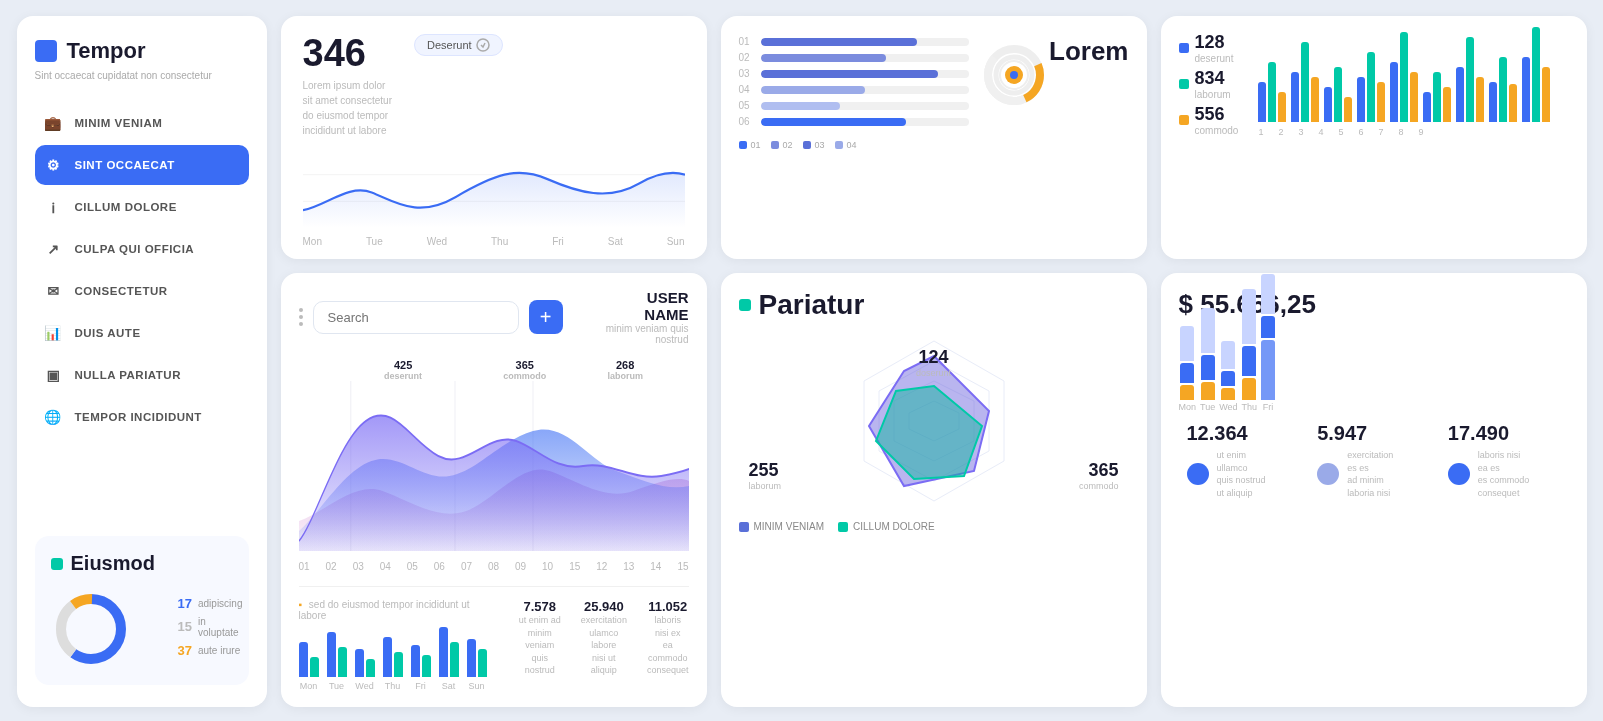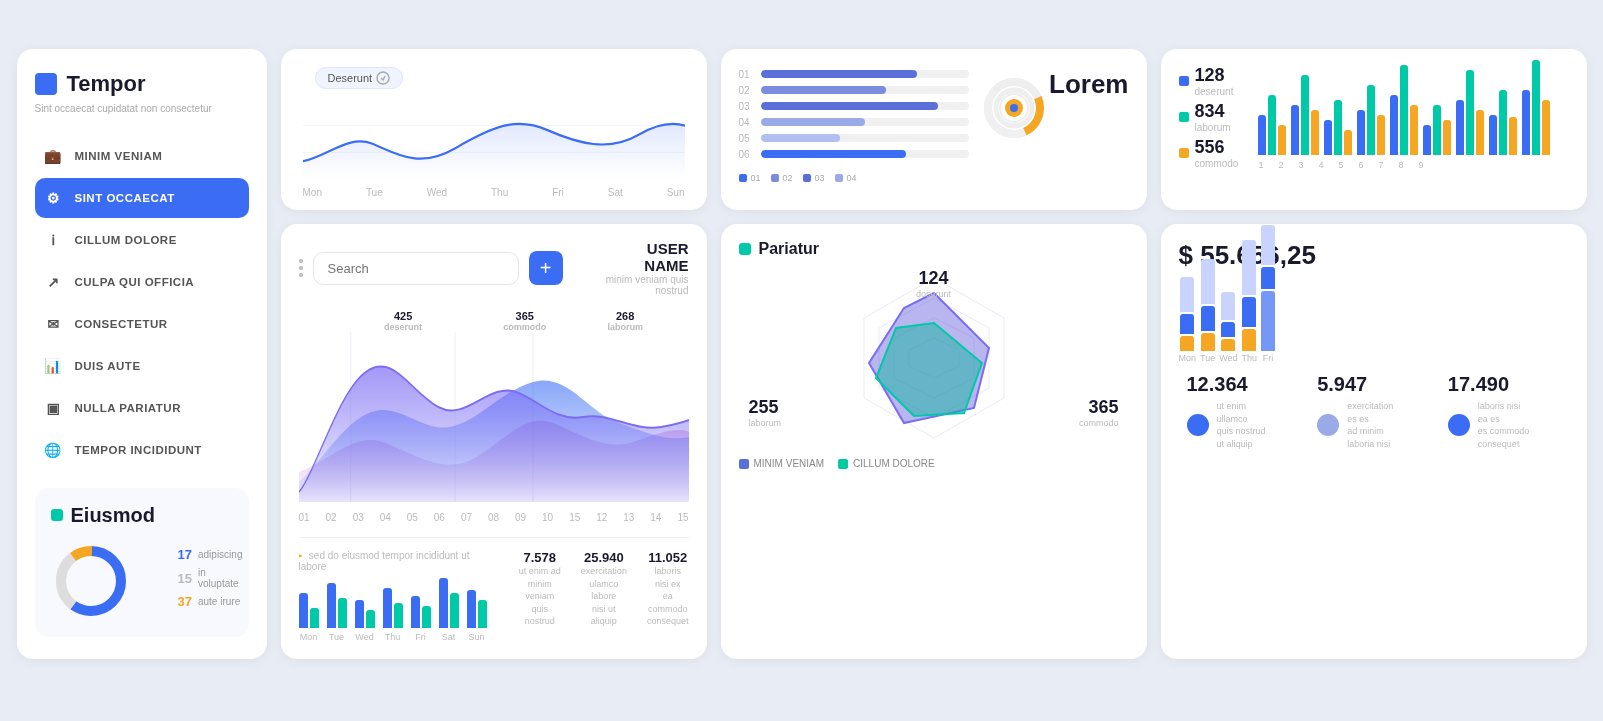--- a/index.html
+++ b/index.html
@@ -314,21 +314,21 @@
     .bar-day-label { font-size: 9px; color: #bbb; }
     .main-stat-item { text-align: center; }
 
     
     .card-pariatur {
       grid-column: 3;
       grid-row: 2;
       padding: 16px 18px;
     }
     .pariatur-title {
-      font-size: 16px;
+      font-size: 28px;
       font-weight: 700;
       color: #1a1a2e;
       display: flex;
       align-items: center;
       gap: 8px;
       margin-bottom: 10px;
     }
     .pariatur-legend {
       display: flex;
       gap: 14px;
@@ -436,20 +436,29 @@
             <span class="legend-val" style="color:#f5a623">37</span>
             <span class="legend-label">aute irure</span>
           </div>
         </div>
       </div>
     </div>
   </div>
 
   <div class="card card-line-top">
     <div style="display:flex; align-items:flex-start; gap:10px;">
+      <div>
+        <div class="line-top-num">346</div>
+        <div class="line-top-desc">
+          <span>Lorem ipsum dolor</span><br>
+          <span>sit amet consectetur</span><br>
+          <span>do eiusmod tempor</span><br>
+          <span>incididunt ut labore</span>
+        </div>
+      </div>
       <div class="line-top-badge">
         <span>Deserunt</span>
         <svg width="14" height="14" viewBox="0 0 14 14" style="margin-left:4px">
           <circle cx="7" cy="7" r="6" fill="none" stroke="#aaa" stroke-width="1.5"></circle>
           <path d="M5 7 L7 9 L9 5" fill="none" stroke="#aaa" stroke-width="1.5"></path>
         </svg>
       </div>
     </div>
     <svg class="line-top-chart" viewBox="0 0 500 90" preserveAspectRatio="none">
       <defs>
@@ -785,21 +794,21 @@
     </div>
   </div>
 
   <div class="card card-pariatur">
     <div class="pariatur-title">
       <div class="green-dot"></div>
       <span>Pariatur</span>
     </div>
     <div style="position:relative; display:flex; justify-content:center; align-items:center;">
 
-      <div style="position:absolute; top:0; left:50%; transform:translateX(-50%); text-align:center; z-index:2;">
+      <div style="position:absolute; top:16px; left:50%; transform:translateX(-50%); text-align:center; z-index:2;">
         <div style="font-size:18px;font-weight:700;color:#1a1a2e;">124</div>
         <div style="font-size:9px;color:#bbb;">doserunt</div>
       </div>
       <div style="position:absolute; bottom:20px; right:10px; text-align:right; z-index:2;">
         <div style="font-size:18px;font-weight:700;color:#1a1a2e;">365</div>
         <div style="font-size:9px;color:#bbb;">commodo</div>
       </div>
       <div style="position:absolute; bottom:20px; left:10px; text-align:left; z-index:2;">
         <div style="font-size:18px;font-weight:700;color:#1a1a2e;">255</div>
         <div style="font-size:9px;color:#bbb;">laborum</div>

